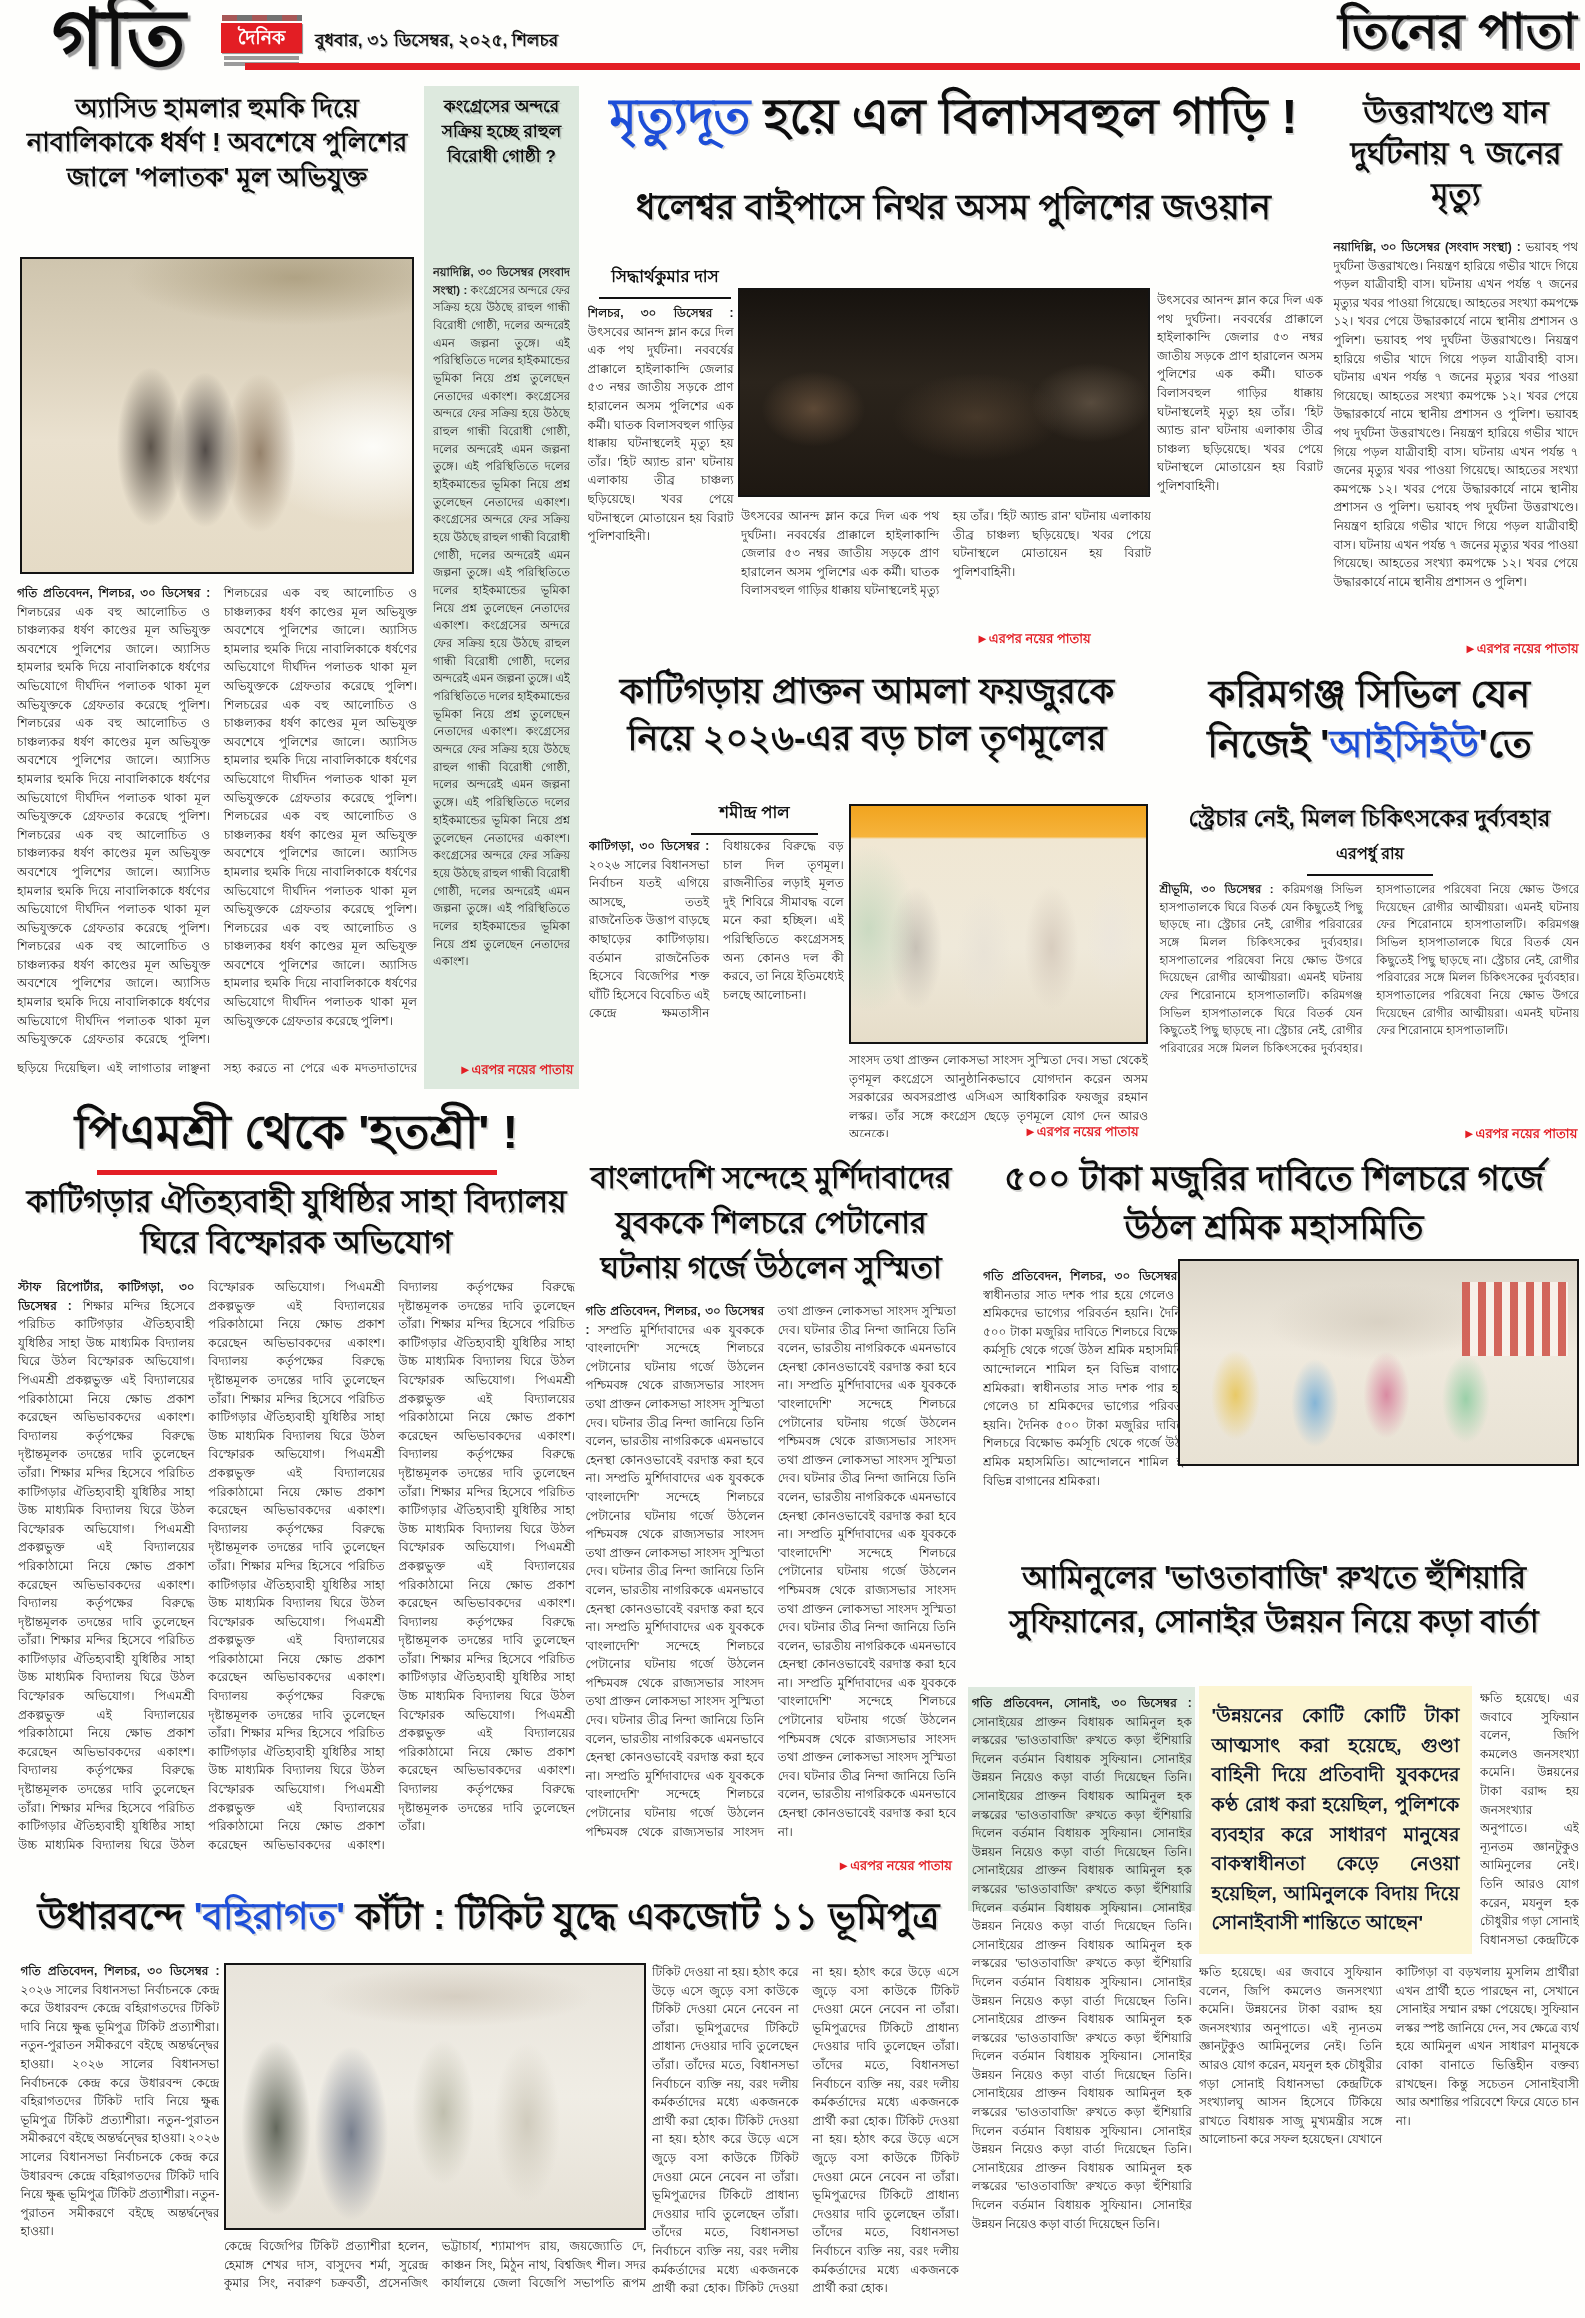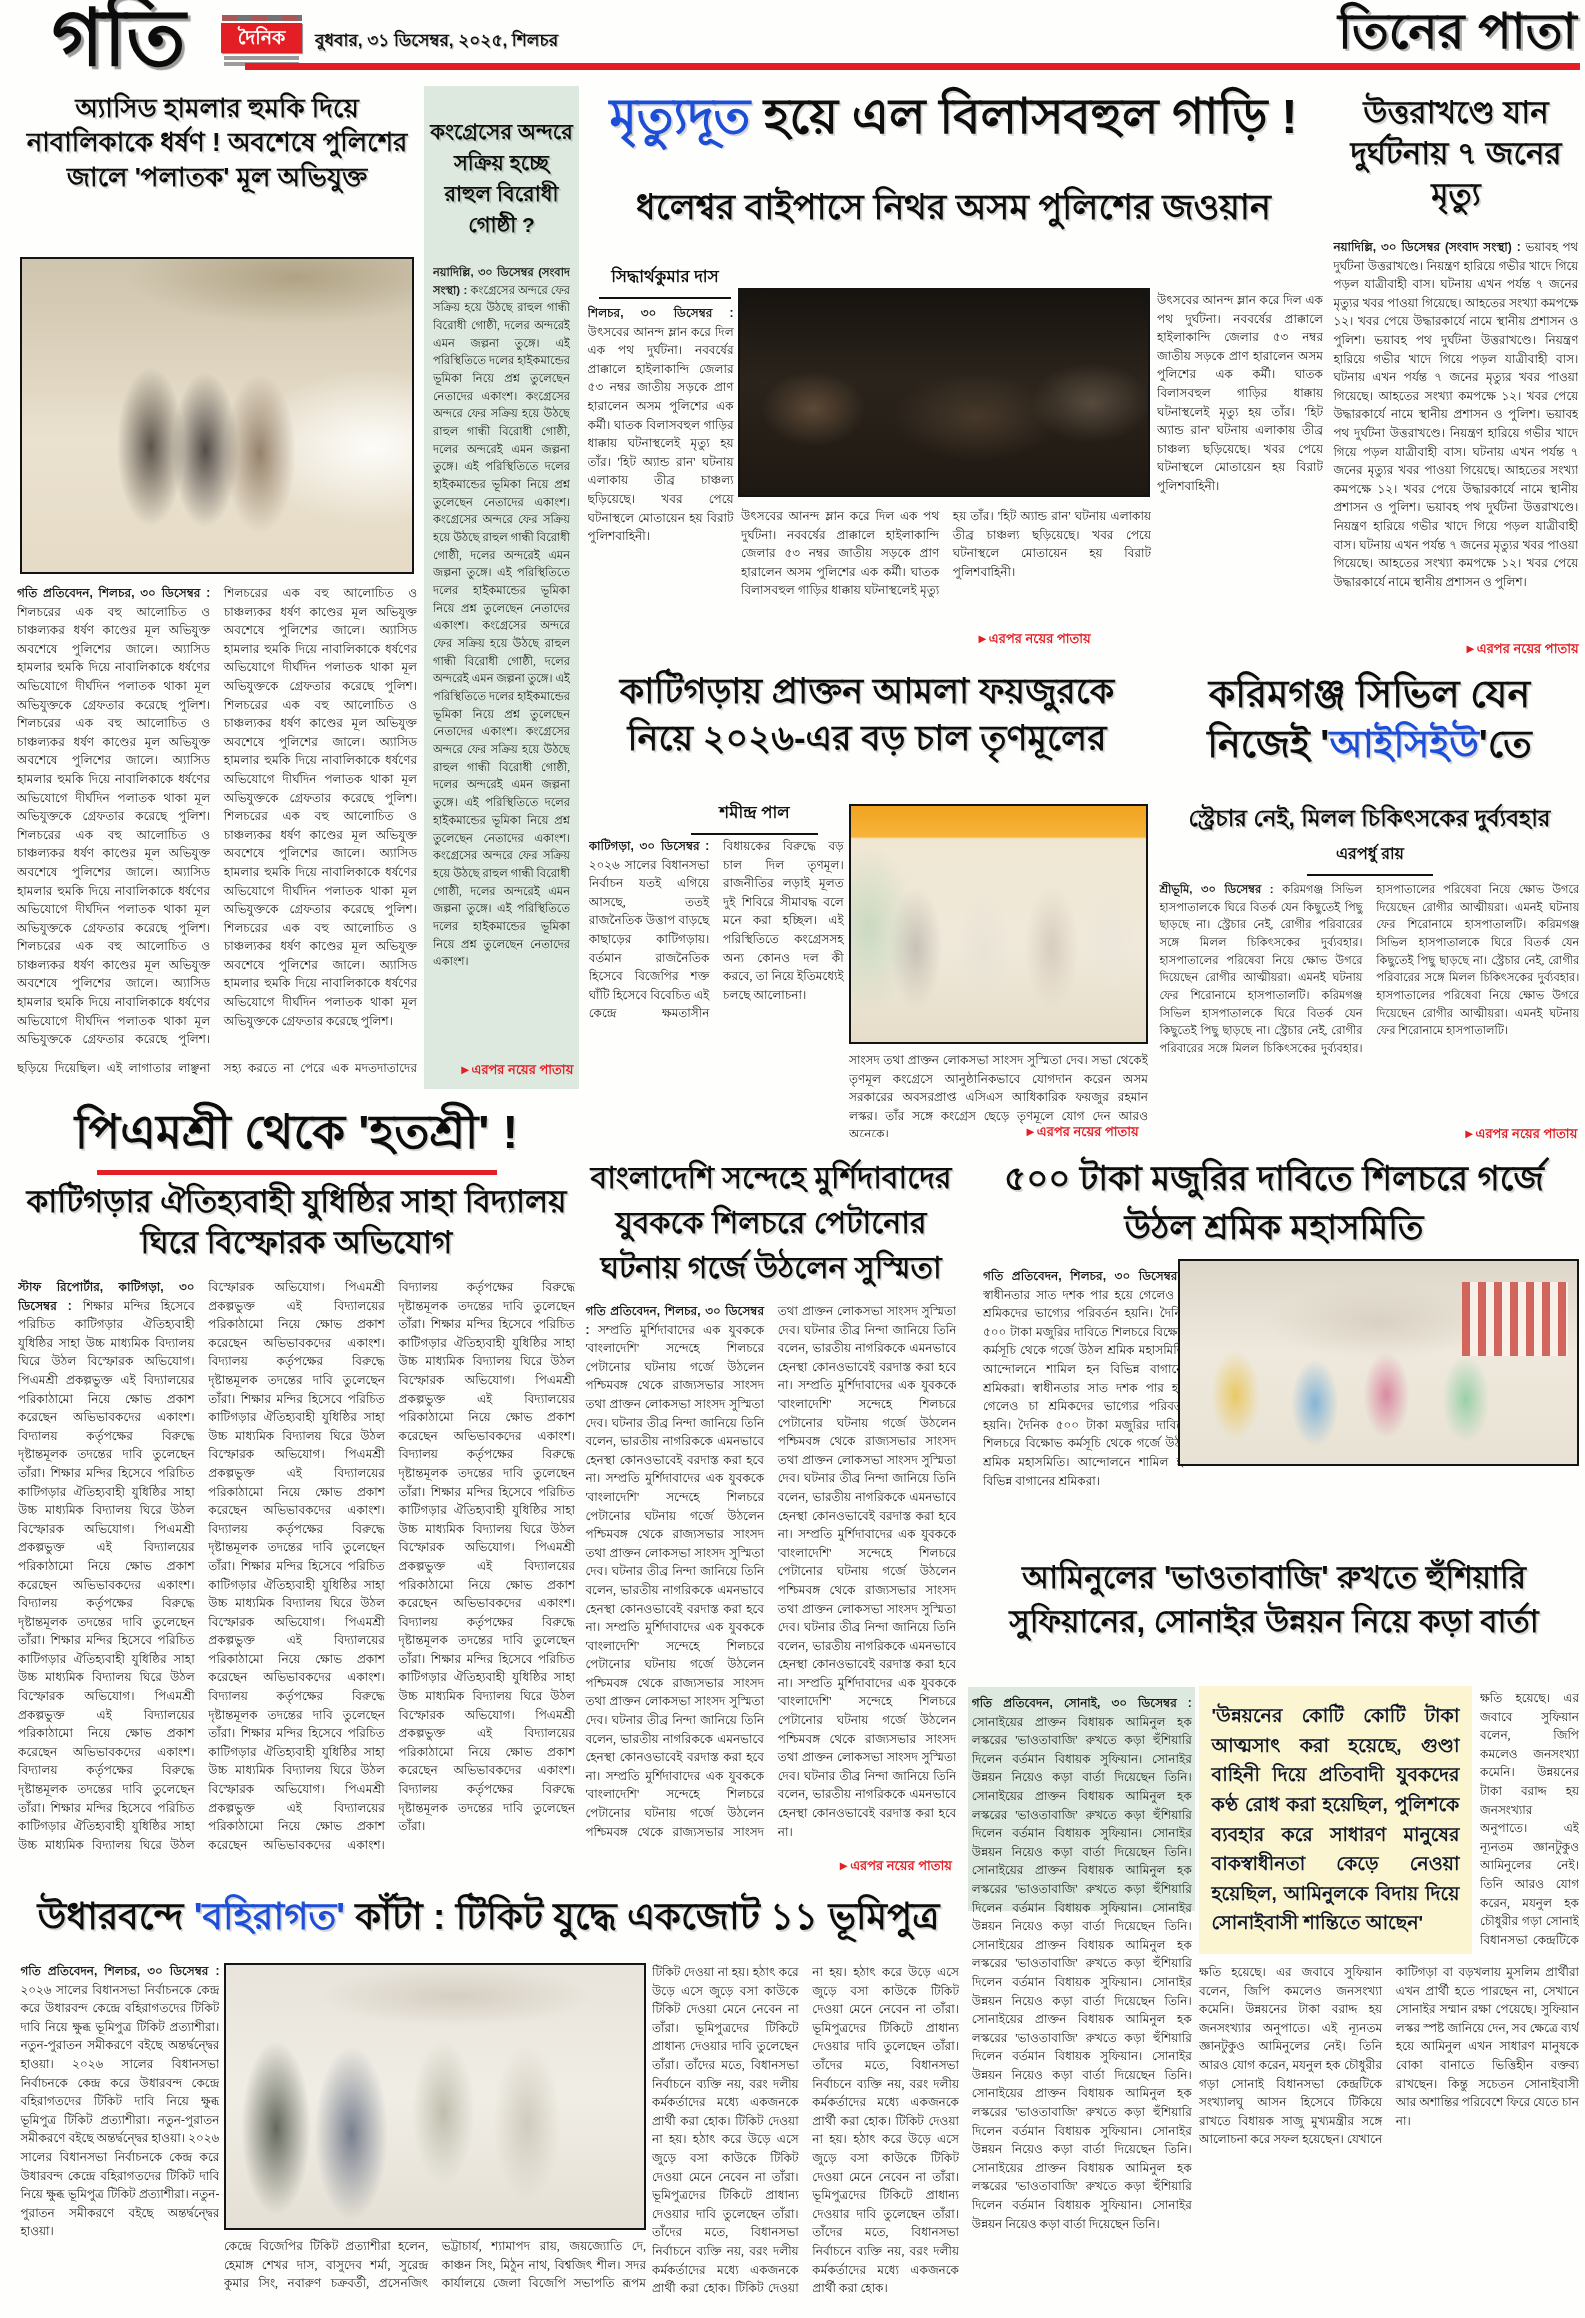--- a/index.html
+++ b/index.html
@@ -43,21 +43,21 @@
   #ph-arrest{left:2.9px;top:171px;width:394px;height:317px;background-image:
       radial-gradient(ellipse 240px 68px at 70% 6%,rgba(148,132,96,.55),transparent 70%),
       radial-gradient(ellipse 50px 117px at 33% 60%,rgba(80,72,64,.92),transparent 68%),
       radial-gradient(ellipse 49px 114px at 47% 61%,rgba(66,60,58,.9),transparent 68%),
       radial-gradient(ellipse 53px 117px at 61% 62%,rgba(128,106,82,.8),transparent 68%),
       radial-gradient(ellipse 160px 100px at 90% 60%,rgba(253,253,250,.97),transparent 78%),
       linear-gradient(180deg,#cfc5ae 0%,#dcd2bd 30%,#eae1cf 58%,#e5dbc6 100%);}
   #art-acid .body-main{left:0;top:498px;width:400px;height:470px;}
   #art-acid .tail{left:0;top:973px;width:400px;height:31px;}
   #art-congress{left:424px;top:86px;width:155px;height:1003px;background:#dde9de;}
-  #art-congress .h1{top:30px;font-size:21px;line-height:1.48;padding:0 4.6px;box-sizing:border-box;}
+  #art-congress .h1{top:8px;font-size:17px;line-height:1.48;padding:0 4.6px;box-sizing:border-box;}
   #art-congress .body{left:9px;top:178px;width:137px;height:788px;font-size:11.4px;}
   #art-congress .cont{right:5.7px;bottom:8px;}
   #art-main{left:583px;top:86px;width:741px;height:573px;}
   #art-main .h1{top:1.1px;font-size:49px;line-height:1.2;}
   #art-main .sub{top:100px;font-size:35px;line-height:1.2;}
   #art-main .byline{left:16px;top:178px;width:132px;}
   #ph-night{left:155px;top:202px;width:412px;height:209px;background-image:
       radial-gradient(ellipse 74px 54px at 18% 58%,rgba(145,112,82,.5),transparent 70%),
       radial-gradient(ellipse 120px 63px at 58% 62%,rgba(122,96,70,.38),transparent 70%),
       radial-gradient(ellipse 86px 57px at 86% 55%,rgba(152,132,110,.42),transparent 70%),

